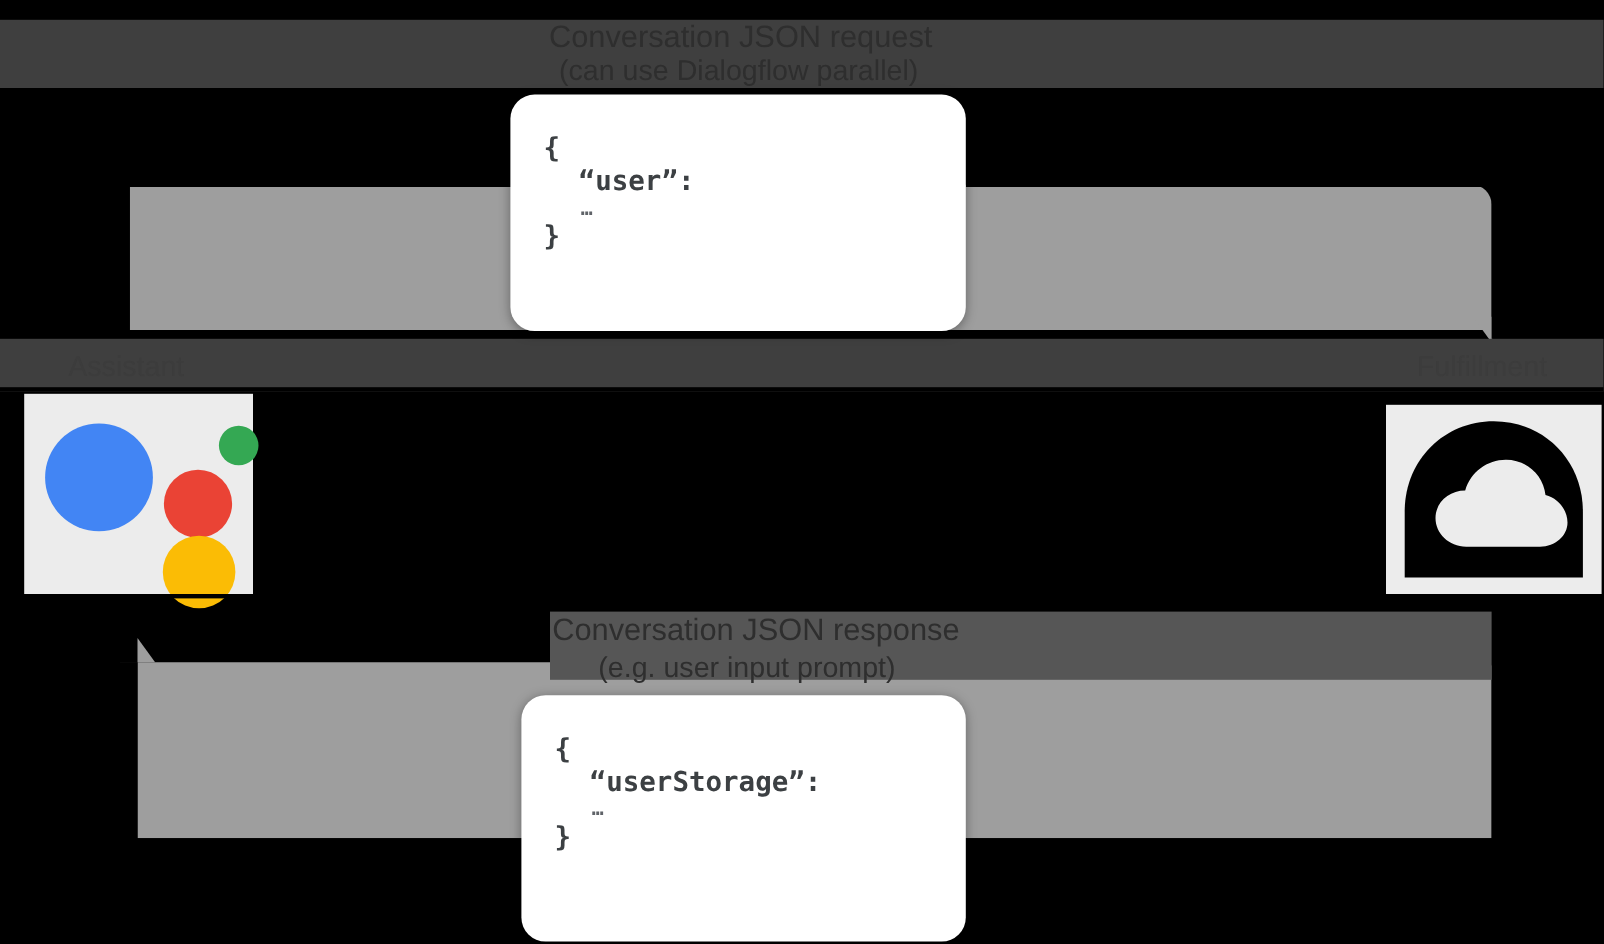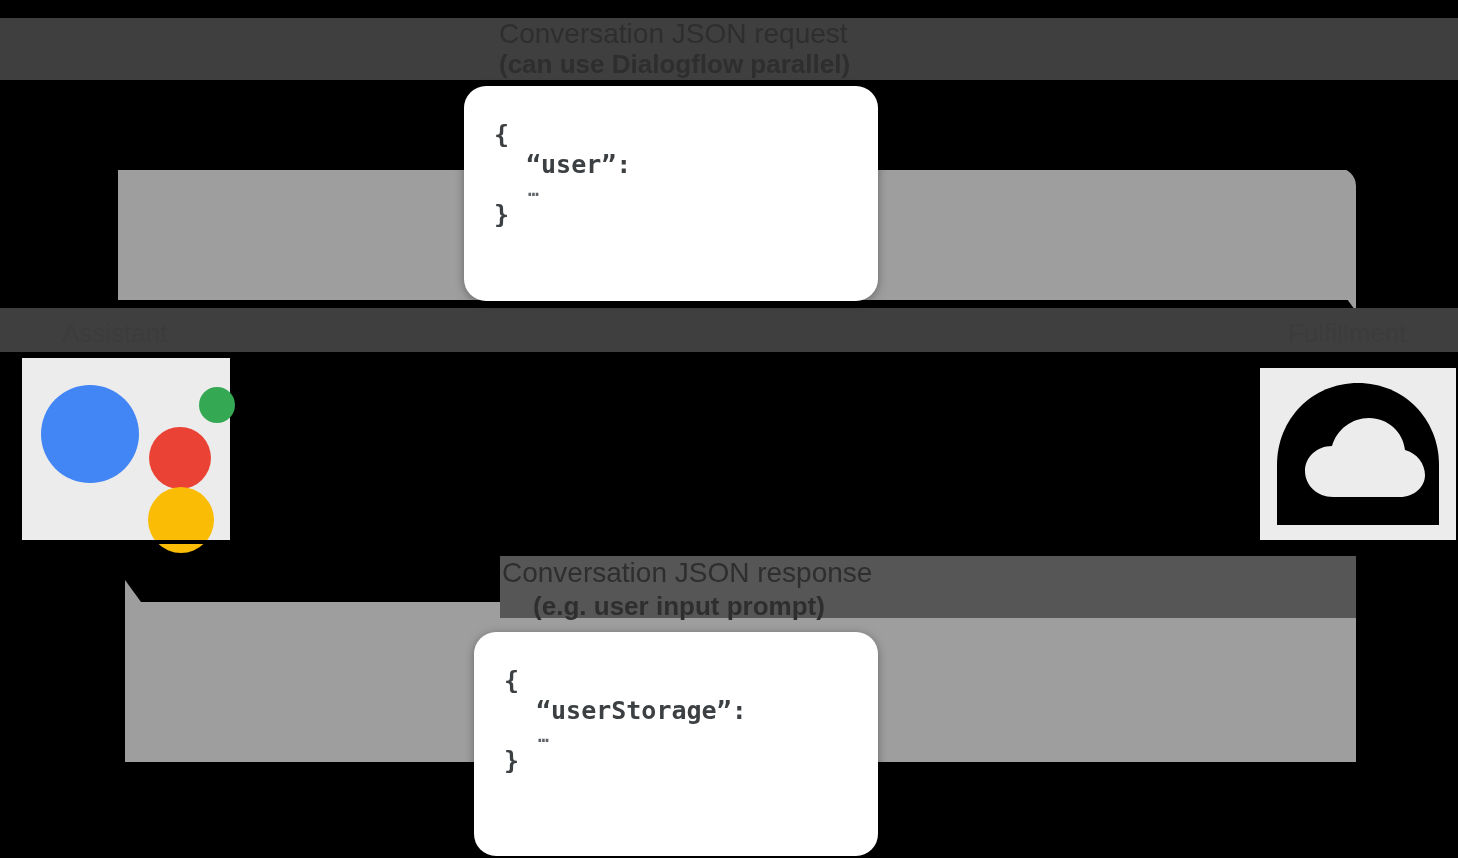--- a/index.html
+++ b/index.html
@@ -59,21 +59,21 @@
 
   .caption {
     position: absolute;
     color: #2e2e2e;
     font-size: 28px;
     font-weight: 400;
     white-space: nowrap;
     text-align: center;
   }
   .caption.sub {
-    font-weight: 700;
+    font-weight: 400;
     font-size: 26px;
   }
 
   
   .json-card {
     position: absolute;
     background: #ffffff;
     border-radius: 22px;
     box-shadow: 0 2px 10px rgba(0,0,0,.35);
     font-family: "DejaVu Sans Mono", "Liberation Mono", monospace;

